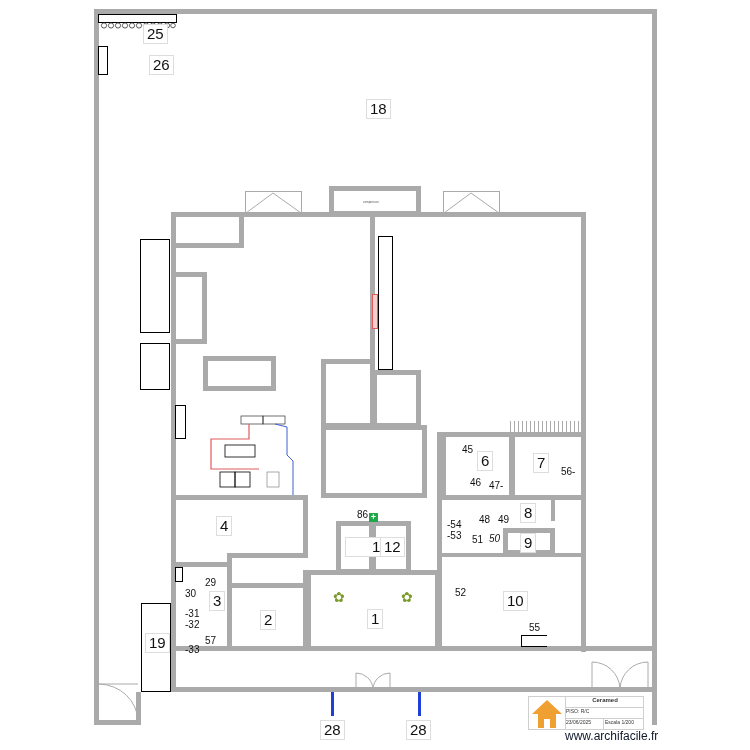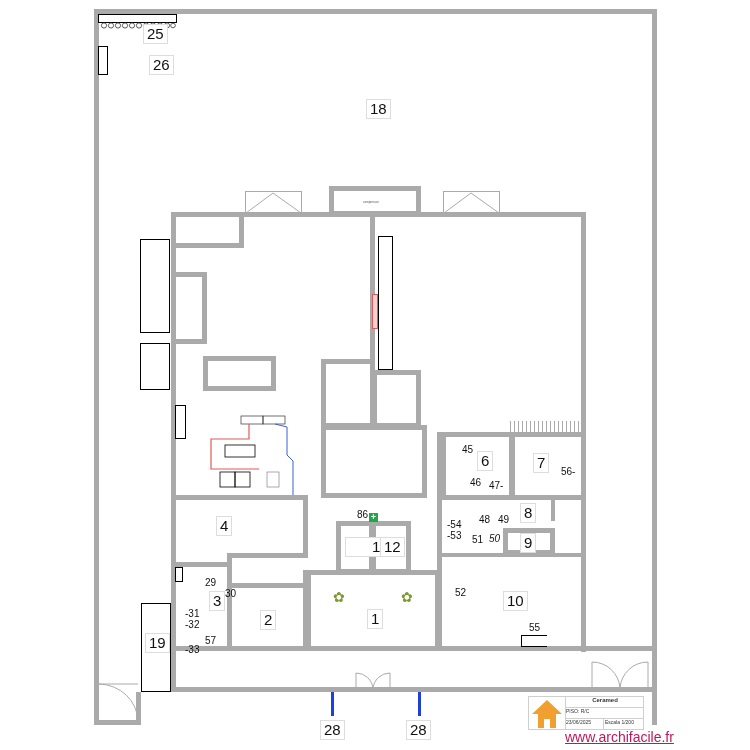--- a/index.html
+++ b/index.html
@@ -7,21 +7,21 @@
   .w{position:absolute;background:#aaaaaa;}
   .box{position:absolute;border:5px solid #aaaaaa;box-sizing:border-box;}
   .blk{position:absolute;border:1px solid #000;box-sizing:border-box;background:#fff;}
   .label{position:absolute;background:#fff;border:1px solid #dddddd;font-size:15px;color:#111;line-height:18px;padding:0 3px;text-align:center;}
   .small{position:absolute;font-size:10px;color:#111;line-height:11px;}
   .door{position:absolute;}
   .plan{position:absolute;left:0;top:0;width:750px;height:750px;}
   .tb{position:absolute;left:528px;top:696px;width:116px;height:34px;border:1px solid #cfcfcf;background:#fff;box-sizing:border-box;}
   .tb .icon{position:absolute;left:0;top:0;width:36px;height:32px;border-right:1px solid #cfcfcf;}
   .tb .row{position:absolute;left:37px;font-size:5px;color:#333;border-bottom:1px solid #cfcfcf;box-sizing:border-box;}
-  .site{position:absolute;left:565px;top:729px;font-size:14px;color:#be185d;text-decoration:underline;}
+  .site{position:absolute;left:565px;top:729px;font-size:12px;color:#0f172a;}
 </style>
 </head>
 <body>
 
 <div class="plan">
 
   <div class="w" style="left:94px;top:9px;width:563px;height:5px;"></div>
   <div class="w" style="left:94px;top:9px;width:5px;height:716px;"></div>
   <div class="w" style="left:652px;top:9px;width:5px;height:716px;"></div>
   <div class="w" style="left:94px;top:720px;width:46px;height:5px;"></div>
@@ -104,21 +104,21 @@
   <div class="w" style="left:171px;top:495px;width:137px;height:5px;"></div>
   <div class="w" style="left:303px;top:495px;width:5px;height:62px;"></div>
   <div class="w" style="left:227px;top:553px;width:81px;height:5px;"></div>
   <div class="label" style="left:216px;top:516px;">4</div>
 
   <div class="w" style="left:171px;top:562px;width:60px;height:5px;"></div>
   <div class="w" style="left:227px;top:553px;width:5px;height:97px;"></div>
   <div class="label" style="left:209px;top:591px;">3</div>
   <div class="blk" style="left:175px;top:567px;width:8px;height:15px;"></div>
   <div class="small" style="left:205px;top:577px;">29</div>
-  <div class="small" style="left:185px;top:588px;margin-left:40px;">30</div>
+  <div class="small" style="left:185px;top:588px;">30</div>
   <div class="small" style="left:185px;top:608px;">-31</div>
   <div class="small" style="left:185px;top:619px;">-32</div>
   <div class="small" style="left:185px;top:644px;">-33</div>
   <div class="small" style="left:205px;top:635px;">57</div>
 
   <div class="w" style="left:227px;top:583px;width:80px;height:5px;"></div>
   <div class="w" style="left:303px;top:570px;width:5px;height:80px;"></div>
   <div class="label" style="left:260px;top:610px;">2</div>
 
   <div class="blk" style="left:141px;top:603px;width:30px;height:89px;"></div>

